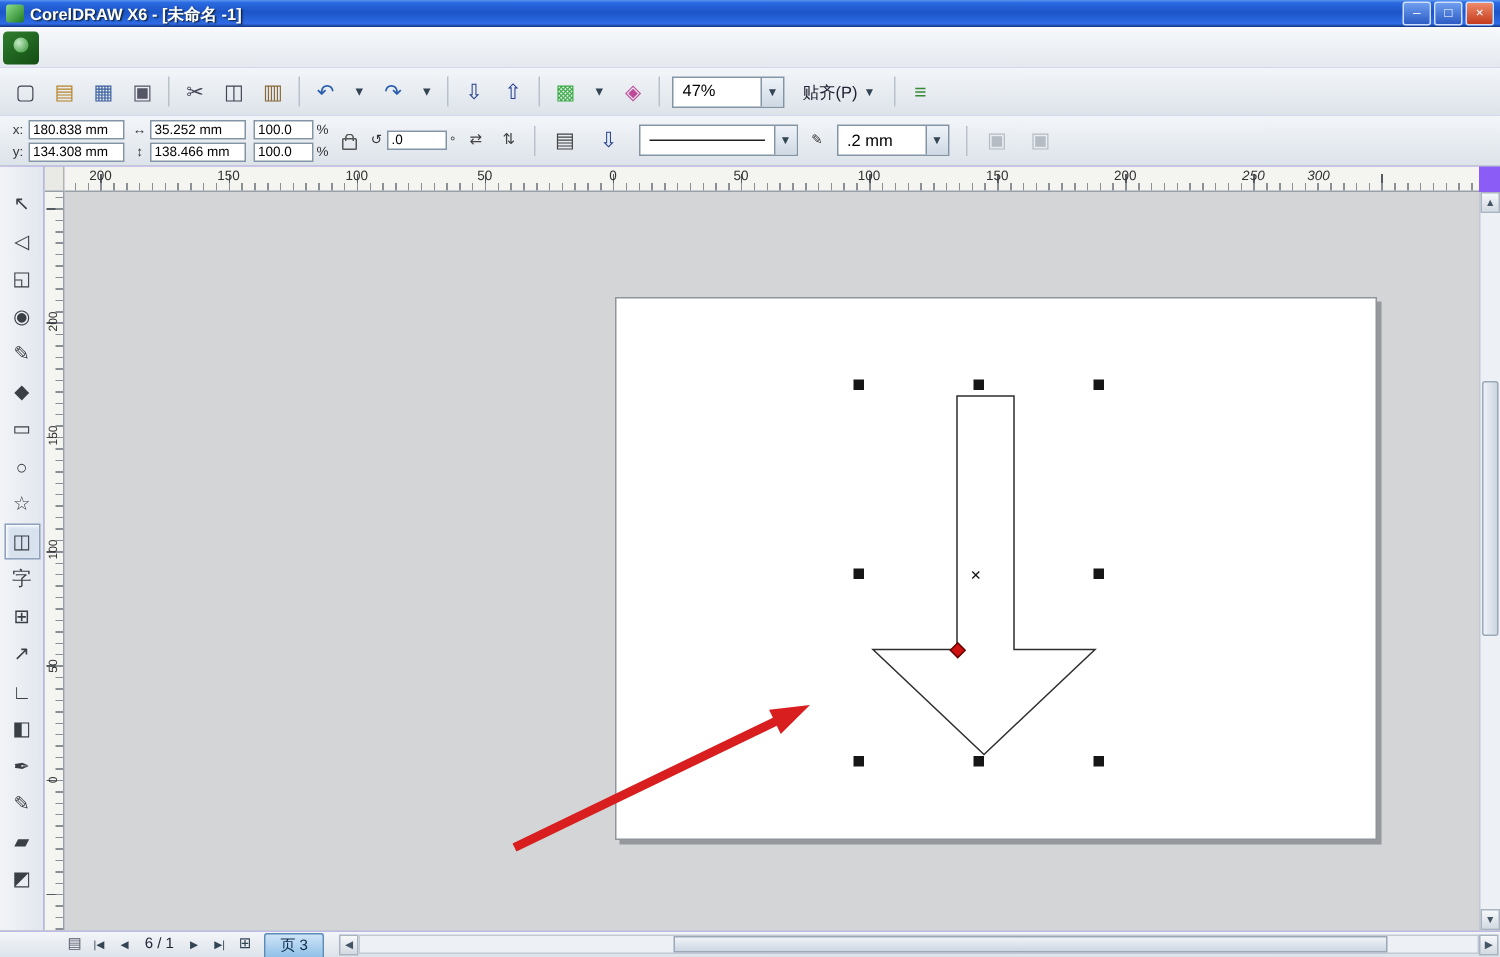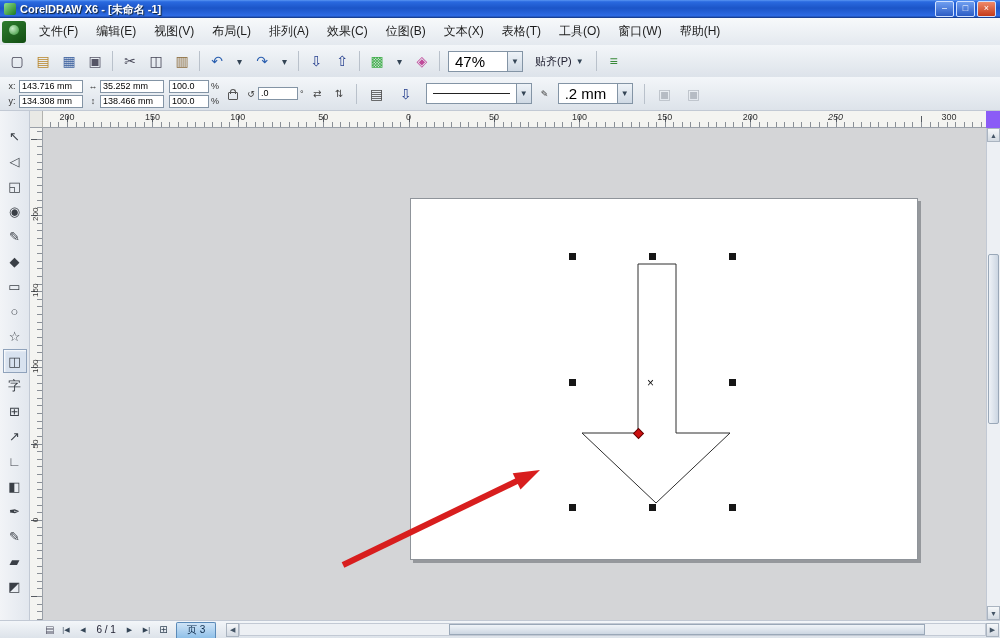--- a/index.html
+++ b/index.html
@@ -26,21 +26,21 @@
 
   
   .toolbar{position:absolute;top:45px;left:0;right:0;height:32px;display:flex;align-items:center;gap:2px;padding:0 5px;
     background:linear-gradient(#f3f6f9,#dde3ea);border-bottom:1px solid #c2c9d4;}
   .tbtn{min-width:22px;height:22px;display:inline-flex;align-items:center;justify-content:center;font-size:14px;color:#444;
     border:1px solid transparent;border-radius:2px;}
   .tbtn.small{min-width:15px;height:16px;font-size:10px;}
   .tbtn.disabled{color:#b6bcc4;}
   .tsep{width:1px;height:20px;background:#b9c1cb;margin:0 3px;flex:0 0 auto;}
   .combo{display:inline-flex;align-items:center;height:19px;background:#fff;border:1px solid #8394a5;margin:0 3px;}
-  .combo-val{padding:0 6px;font-size:15px;min-width:46px;white-space:nowrap;}
+  .combo-val{padding:0 6px;font-size:11px;min-width:46px;white-space:nowrap;}
   .combo-arr{width:14px;align-self:stretch;display:inline-flex;align-items:center;justify-content:center;font-size:8px;color:#345;
     background:linear-gradient(#eef3f8,#cfd9e4);border-left:1px solid #8394a5;}
   .snapbtn{display:inline-flex;align-items:center;gap:4px;padding:0 7px;height:20px;font-size:11px;color:#223;}
   .snaparr{font-size:8px;color:#345;}
 
   
   .propbar{position:absolute;top:77px;left:0;right:0;height:34px;display:flex;align-items:center;gap:5px;padding:0 7px;
     background:linear-gradient(#f3f6f9,#dde3ea);border-bottom:1px solid #c2c9d4;box-sizing:border-box;}
   .pgroup{display:flex;flex-direction:column;gap:2px;}
   .prow{display:flex;align-items:center;gap:2px;height:13px;}
@@ -108,34 +108,20 @@
     <span class="title">CorelDRAW X6 - [未命名 -1]</span>
     <span class="winbtns">
       <span class="wb">–</span>
       <span class="wb">□</span>
       <span class="wb close">×</span>
     </span>
   </div>
 
   <div class="menubar">
     <span class="applogo"></span>
-    <span style="display:flex;">
-        <span class="menu-item">文件(F)</span>
-        <span class="menu-item">编辑(E)</span>
-        <span class="menu-item">视图(V)</span>
-        <span class="menu-item">布局(L)</span>
-        <span class="menu-item">排列(A)</span>
-        <span class="menu-item">效果(C)</span>
-        <span class="menu-item">位图(B)</span>
-        <span class="menu-item">文本(X)</span>
-        <span class="menu-item">表格(T)</span>
-        <span class="menu-item">工具(O)</span>
-        <span class="menu-item">窗口(W)</span>
-        <span class="menu-item">帮助(H)</span>
-      </span>
   </div>
 
   <div class="toolbar">
     <span style="display:flex;align-items:center;gap:2px;">
         <span class="tbtn" style="color: rgb(68, 68, 85);">▢</span>
         <span class="tbtn" style="color: rgb(184, 134, 42);">▤</span>
         <span class="tbtn" style="color: rgb(58, 95, 158);">▦</span>
         <span class="tbtn" style="color: rgb(85, 85, 102);">▣</span>
         <span class="tsep"></span>
         <span class="tbtn" style="color: rgb(68, 68, 85);">✂</span>
@@ -164,21 +150,21 @@
       <span class="snaparr">▼</span>
     </span>
     <span class="tsep"></span>
     <span class="tbtn" style="color:#3a8a3a;">≡</span>
   </div>
 
   <div class="propbar">
     <span class="pgroup">
       <span class="prow">
           <span class="plabel">x:</span>
-          <span class="pinput">143.716 mm</span>
+          <span class="pinput">180.838 mm</span>
         </span>
       <span class="prow">
           <span class="plabel">y:</span>
           <span class="pinput">134.308 mm</span>
         </span>
     </span>
     <span class="pgroup">
       <span class="prow">
           <span class="picon">↔</span>
           <span class="pinput">35.252 mm</span>
@@ -232,21 +218,21 @@
       <span class="htick" style="left: 24px;">200</span>
       <span class="htick" style="left: 109.4px;">150</span>
       <span class="htick" style="left: 194.8px;">100</span>
       <span class="htick" style="left: 280.2px;">50</span>
       <span class="htick" style="left: 365.6px;">0</span>
       <span class="htick" style="left: 451px;">50</span>
       <span class="htick" style="left: 536.4px;">100</span>
       <span class="htick" style="left: 621.8px;">150</span>
       <span class="htick" style="left: 707.2px;">200</span>
       <span class="htick" style="left: 792.6px; font-style: italic;">250</span>
-      <span class="htick" style="left: 906px;">300</span>
+      <span class="htick" style="left: 836px; font-style: italic;">300</span>
     </div>
   <div class="vruler">
       <span class="vtick" style="top: 82px;">200</span>
       <span class="vtick" style="top: 158.2px;">150</span>
       <span class="vtick" style="top: 234.4px;">100</span>
       <span class="vtick" style="top: 310.6px;">50</span>
       <span class="vtick" style="top: 386.8px;">0</span>
     </div>
 
   <div class="toolbox">

